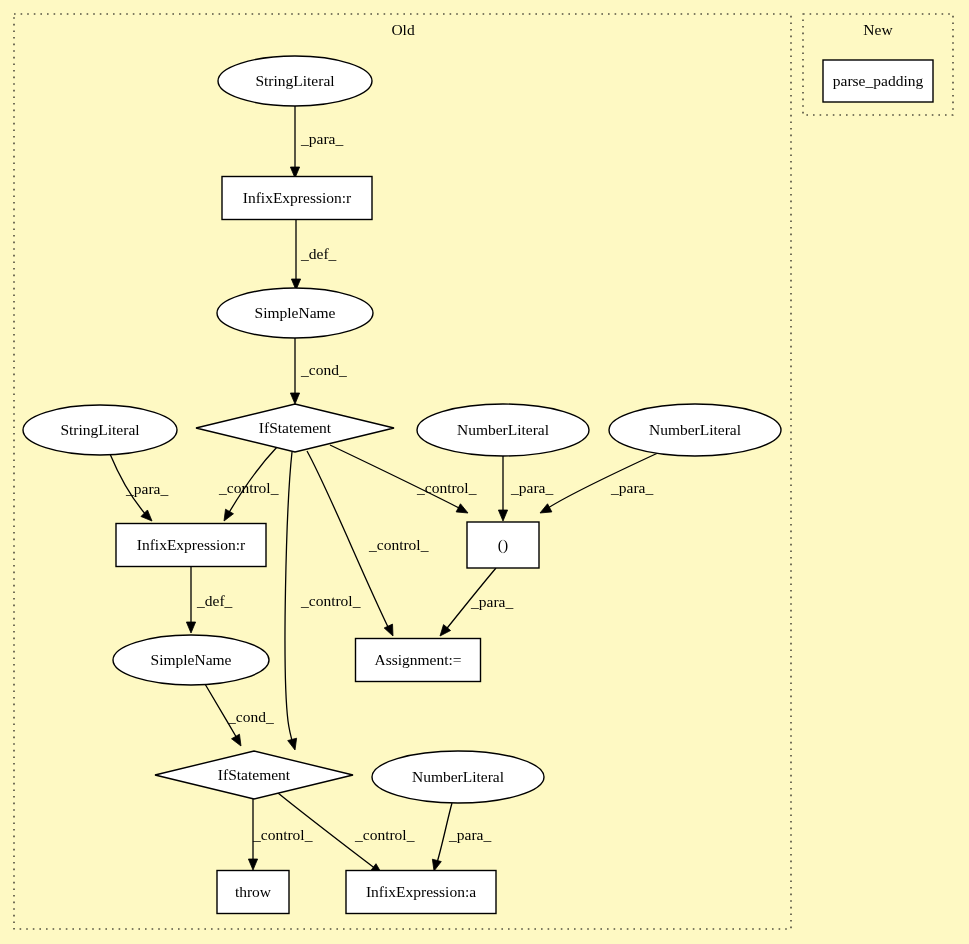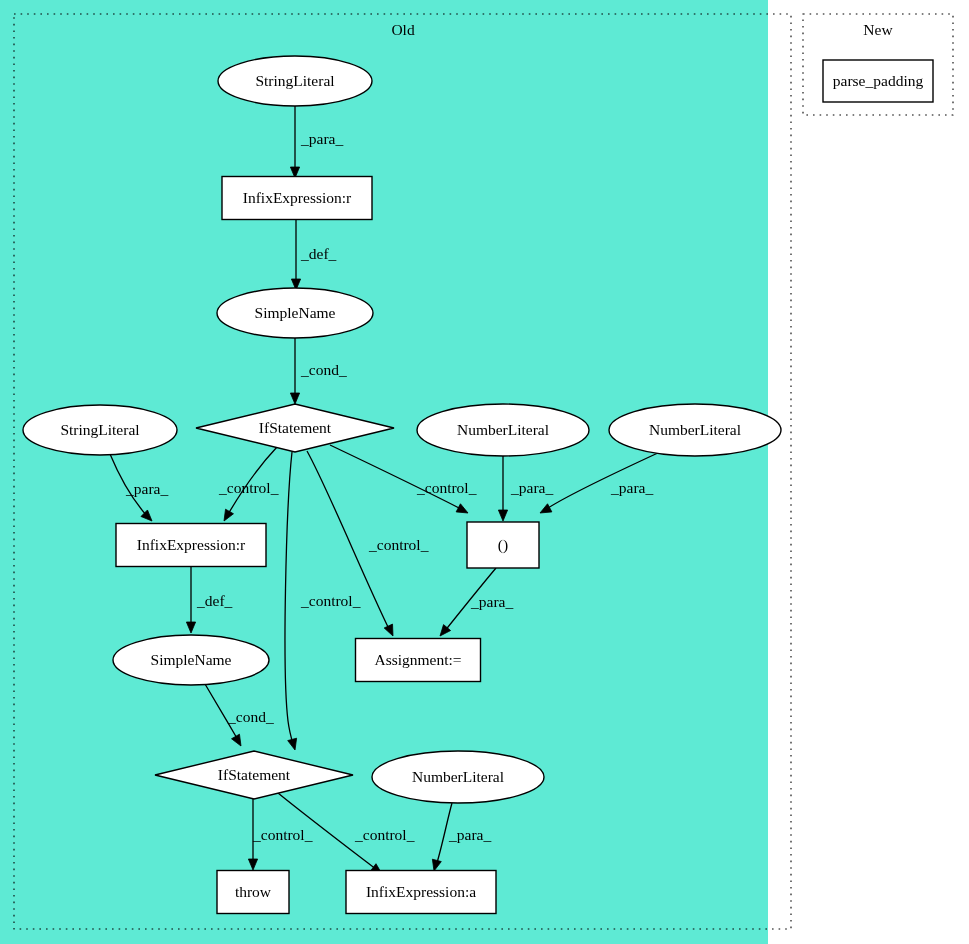--- a/index.html
+++ b/index.html
@@ -2,23 +2,23 @@
 <html><head>
 <meta charset="utf-8">
 <style>
   html, body {
     margin: 0;
     padding: 0;
     background: #ffffff;
   }
   #canvas-wrap {
     position: relative;
-    width: 768px;
+    width: 969px;
     height: 944px;
-    background: #5eead4;
+    background: #fef9c3;
     font-family: "Liberation Serif", "DejaVu Serif", serif;
   }
   svg#graph {
     display: block;
     width: 969px;
     height: 944px;
   }
   .cluster-border {
     fill: none;
     stroke: #000000;

